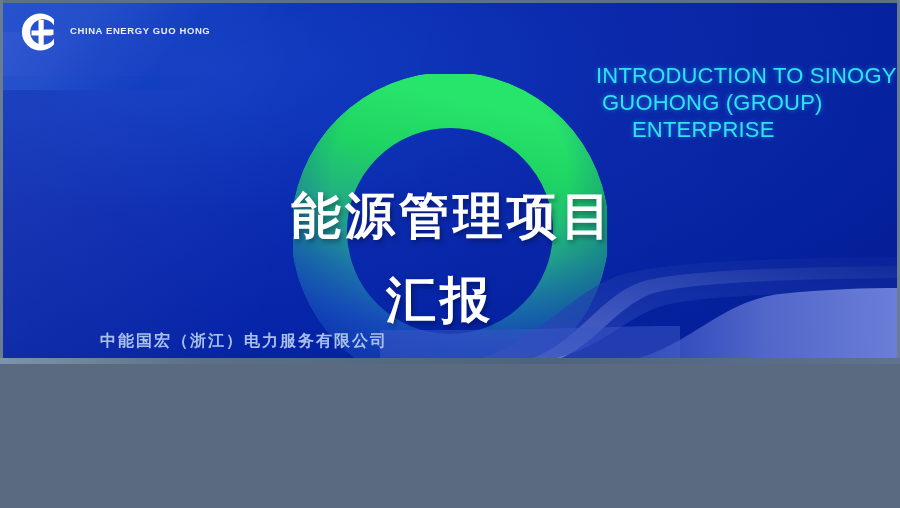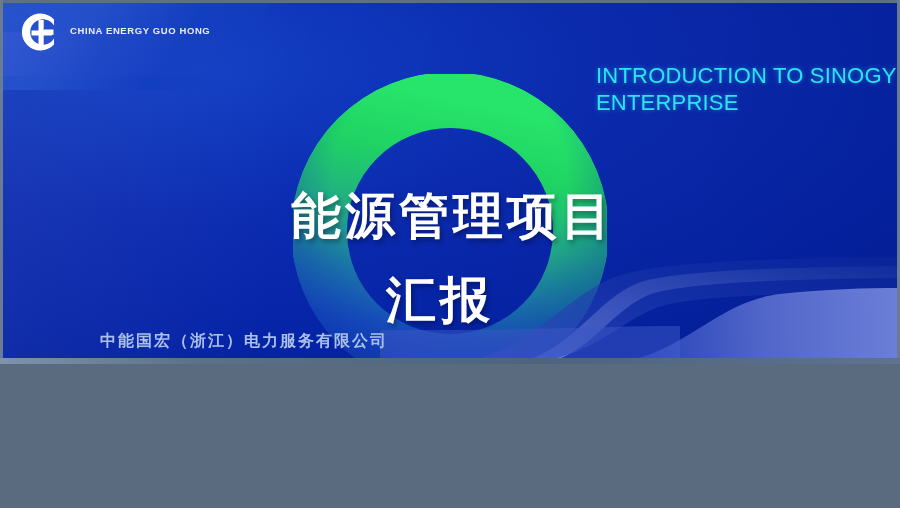--- a/index.html
+++ b/index.html
@@ -112,21 +112,21 @@
     color: #2fe3f2;
     font-size: 22px;
     line-height: 27px;
     font-weight: 400;
     letter-spacing: 0.2px;
     white-space: nowrap;
     text-shadow: 0 0 5px rgba(40,190,255,0.55);
   }
   .kicker .k-line { display: block; }
   .kicker .k-line.l2 { margin-left: 6px; }
-  .kicker .k-line.l3 { }
+  .kicker .k-line.l3 { margin-left: 36px; }
 
   
   .title-block {
     position: absolute;
     left: 0;
     top: 178px;
     width: 900px;
     text-align: center;
     pointer-events: none;
   }
@@ -201,20 +201,21 @@
       <path d="M24.5 12 h5.2 v10.5 h8.1 v5.0 h-8.1 v10.5 h-5.2 v-10.5 h-7.0 v-5.0 h7.0 Z" fill="#ffffff"></path>
       <path d="M30 21.5 h9.5 v5.4 h-9.5 z" fill="#ffffff"></path>
     </svg>
     <div class="logo-text-wrap">
       <span class="logo-en">CHINA ENERGY GUO HONG</span>
     </div>
   </div>
 
   <div class="kicker">
     <span class="k-line l1">INTRODUCTION TO SINOGY</span>
+    <span class="k-line l2">GUOHONG (GROUP)</span>
     <span class="k-line l3">ENTERPRISE</span>
   </div>
 
   <div class="title-block">
     <span class="title-line l1">能源管理项目</span>
     <span class="title-line l2">汇报</span>
   </div>
 
   <div class="ribbons">
     <svg viewBox="0 0 520 130" preserveAspectRatio="none" xmlns="http://www.w3.org/2000/svg" aria-hidden="true">

